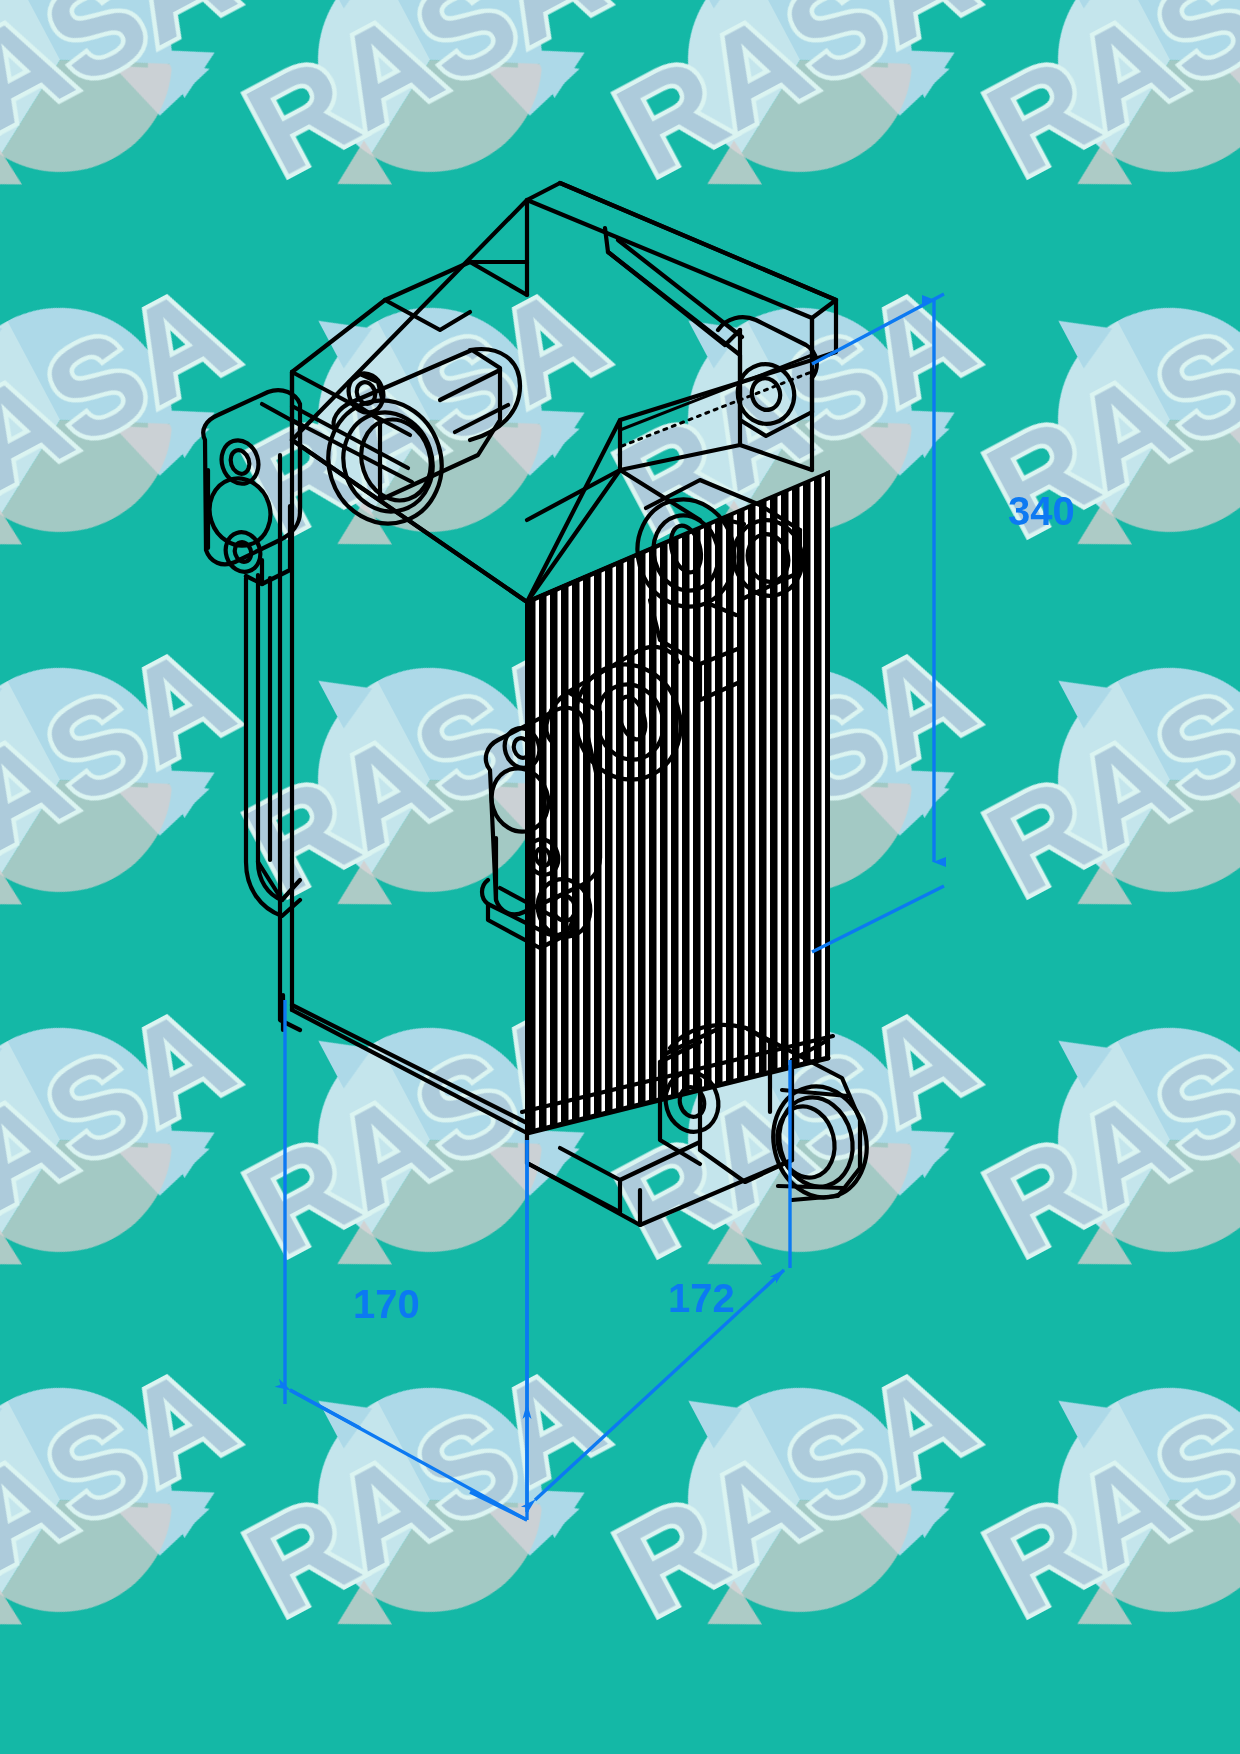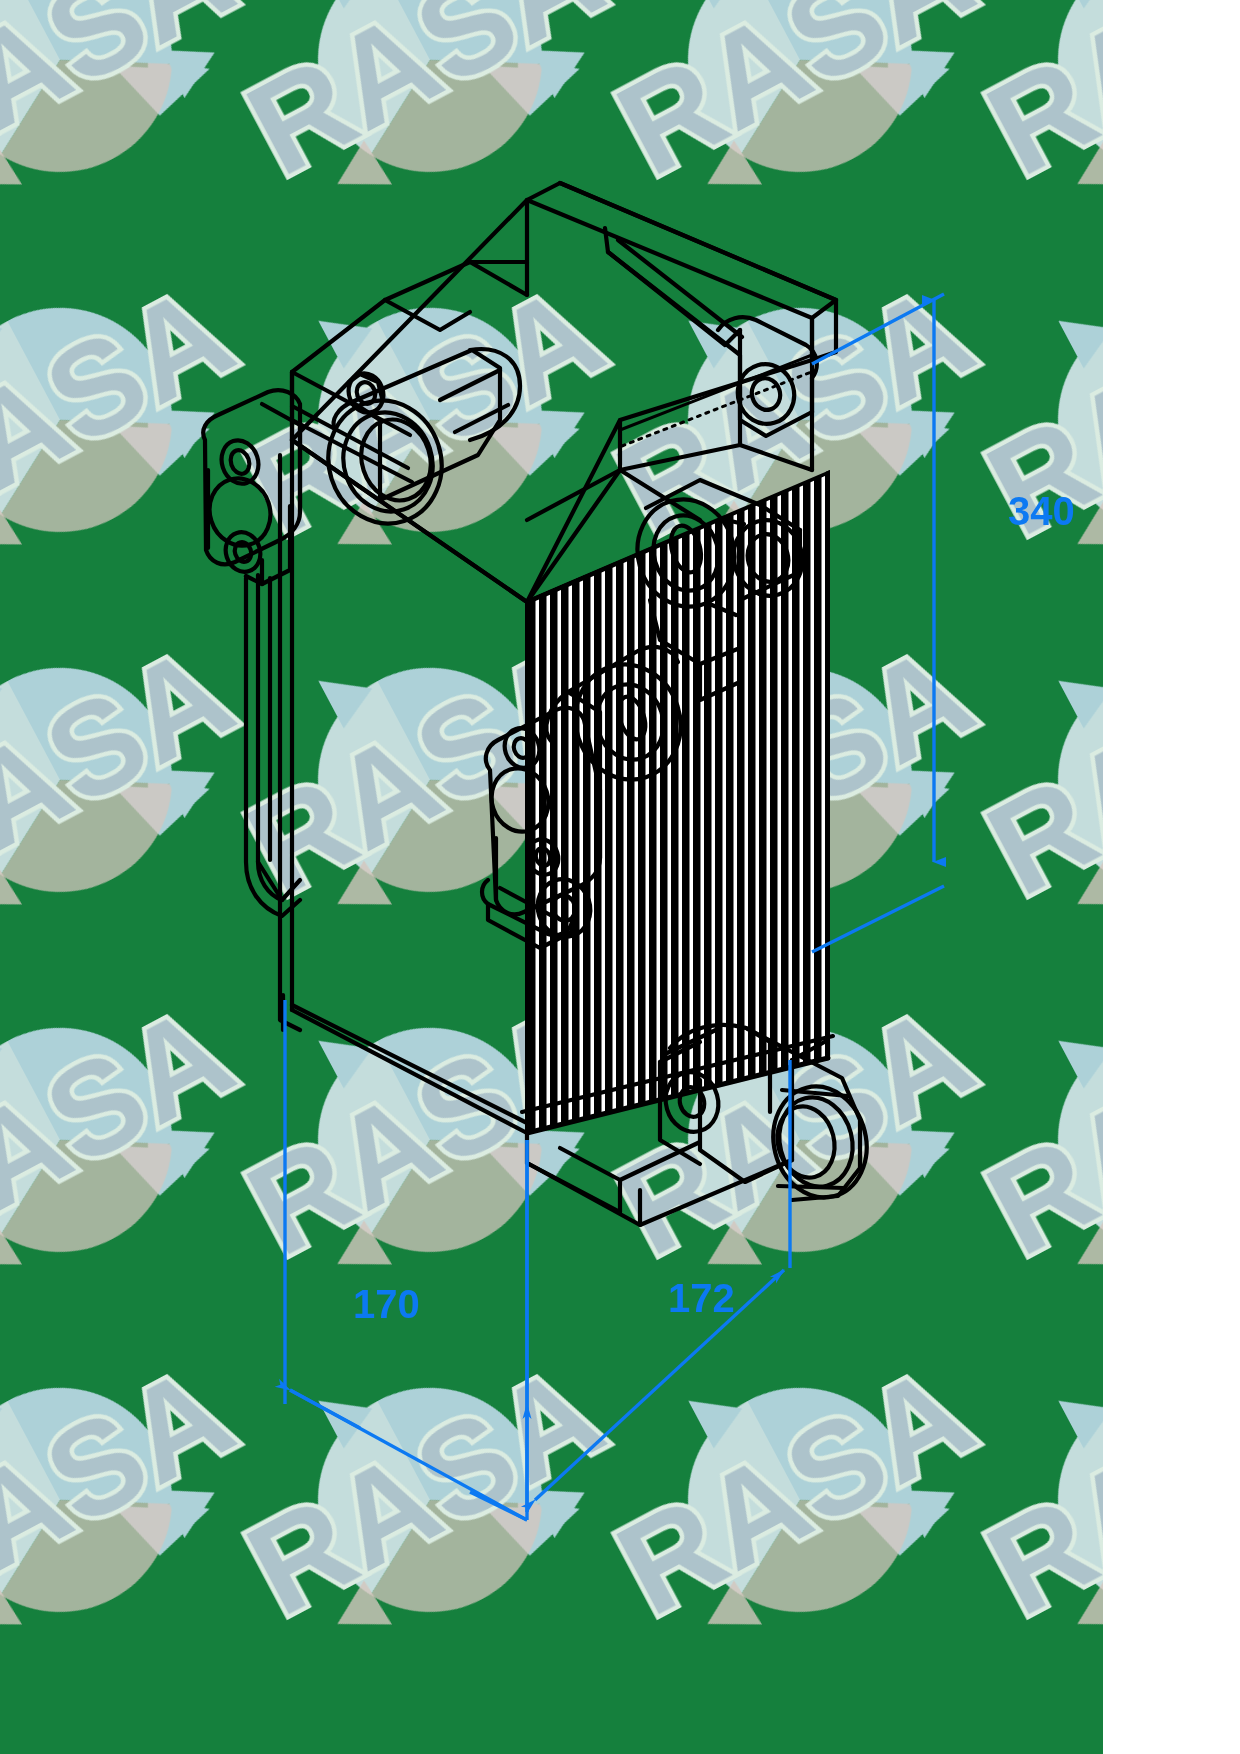--- a/index.html
+++ b/index.html
@@ -1,21 +1,21 @@
 <!DOCTYPE html>
 <html><head>
 <meta charset="utf-8">
 <title>Technical Drawing</title>
 <style>
   html,body{margin:0;padding:0;background:#fff;}
   body{
     font-family:"Liberation Sans", sans-serif;
     width:1240px;height:1754px;position:relative;overflow:hidden;
   }
-  #stage{position:absolute;inset:0;width:1103px;height:1754px;overflow:hidden;background:#15803d;}
+  #stage{position:absolute;inset:0;width:1240px;height:1754px;overflow:hidden;background:#14b8a6;}
   #wm,#art{position:absolute;left:0;top:0;width:1240px;height:1754px;}
   #wm{z-index:1;}
   #art{z-index:2;}
   .dimtext{
     font-family:"Liberation Sans", sans-serif;
     font-weight:bold;
     font-size:40px;
     fill:#0c79f2;
   }
 </style>

